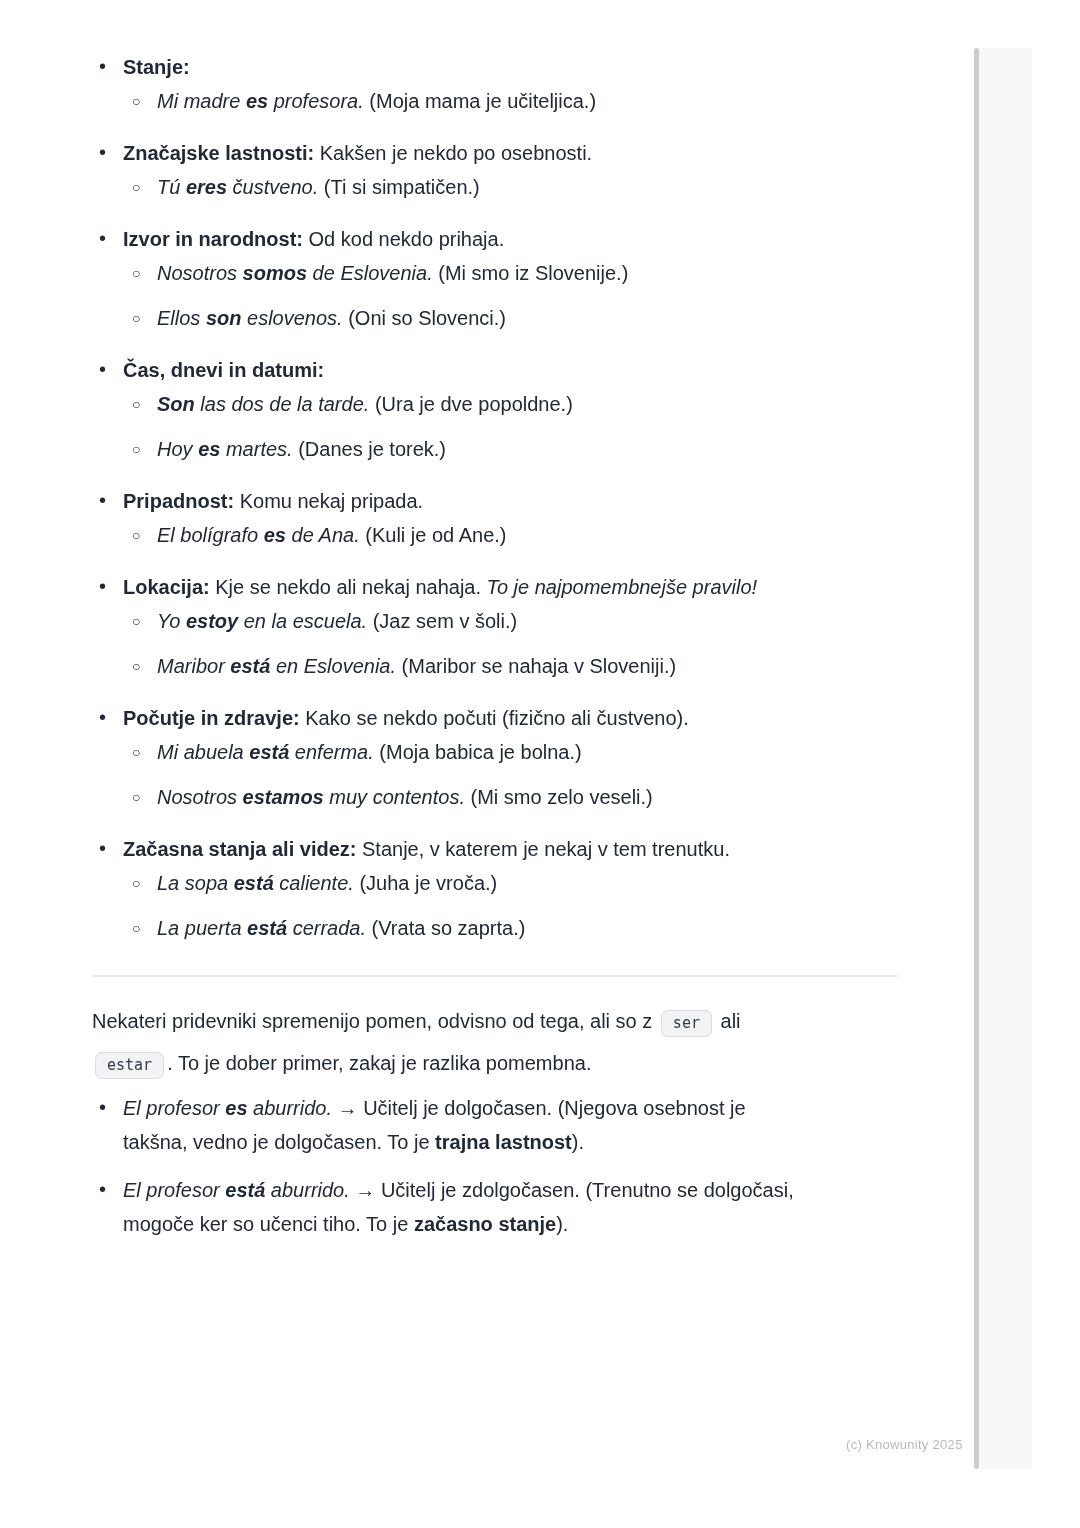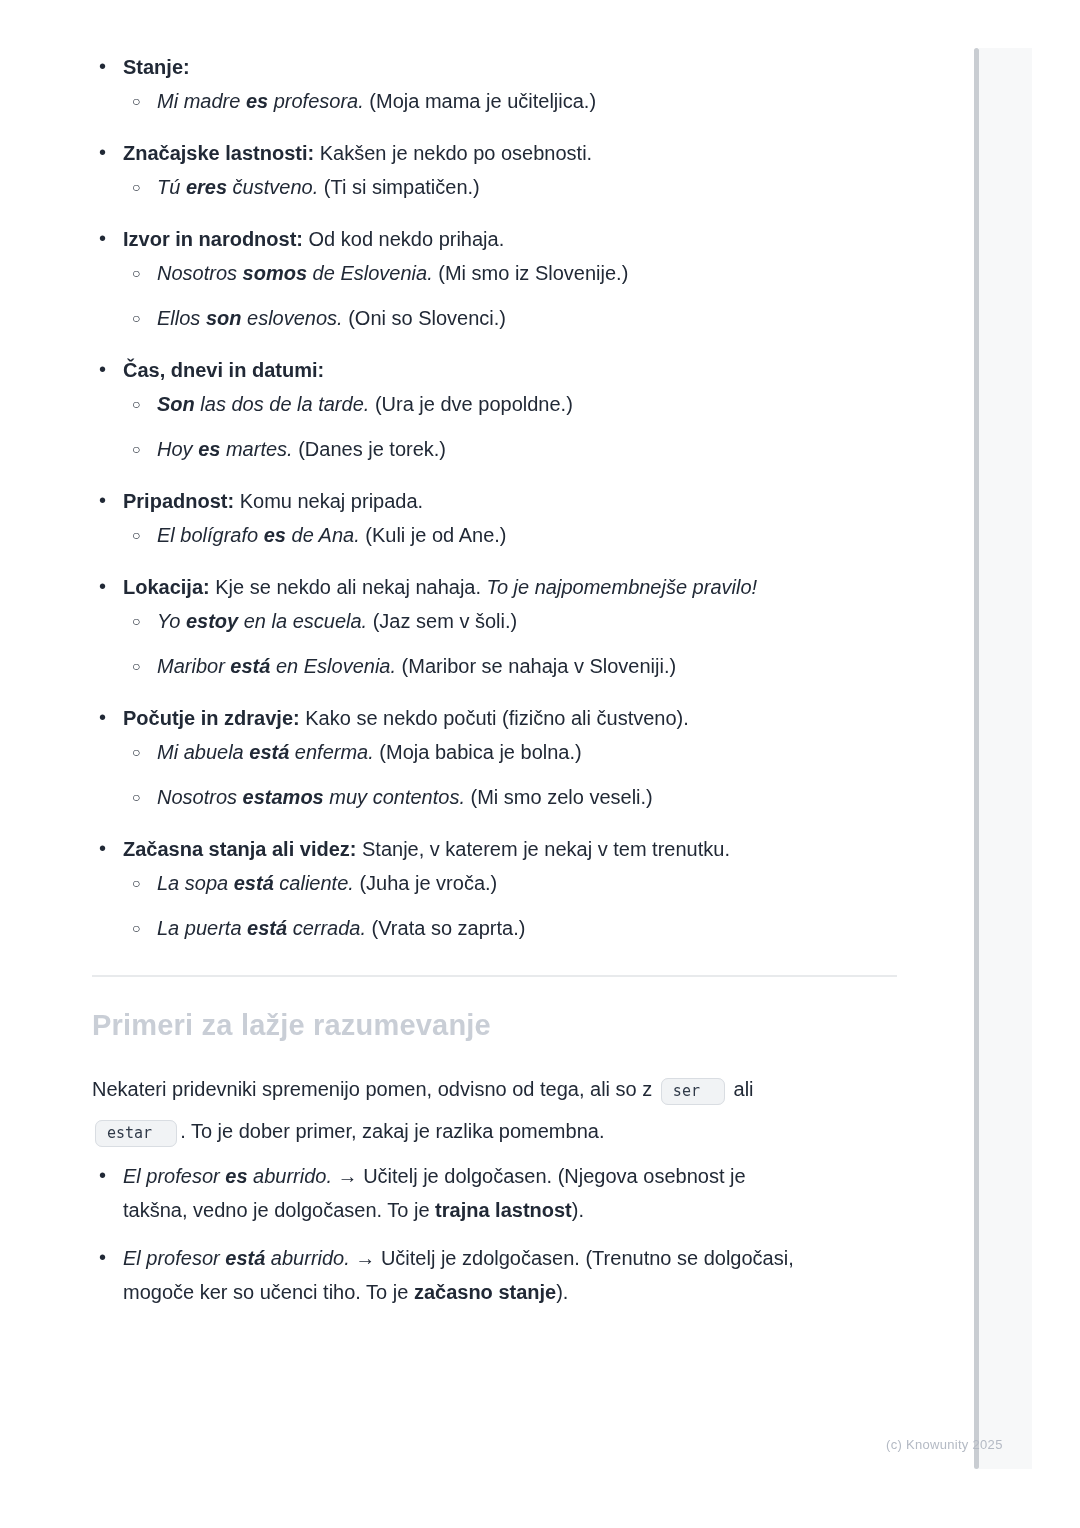--- a/index.html
+++ b/index.html
@@ -38,36 +38,36 @@
   
   .r-b { font-weight:bold; }
   .r-i { font-style:italic;text-align:right; }
   .r-bi { font-weight:bold; font-style:italic; }
   .code {
     font-family:"DejaVu Sans Mono", monospace;
     font-size:15px;
     background:#f1f3f5;
     border:1px solid #d9dde2;
     border-radius:7px;
-    padding:3px 24px 4px 11px;
+    padding:3px 11px 4px 11px;
     color:#303a49;
     white-space:nowrap;
     margin:0 3px;
     font-weight:normal;
     font-style:normal;
   }
   hr.divider { border:none; border-top:2px solid #e8eaec; margin:30px 0 0 0; }
   h2.graytitle {
     font-size:29px; font-weight:bold;
     color:#c9ced6;
     margin:28px 0 0 0; line-height:40px;
     letter-spacing:0.2px;
   }
   .watermark {
-    position:absolute; left:886px; top:1437px;
+    position:absolute; left:846px; top:1437px;
     font-size:13px; color:#b4bac4; letter-spacing:0.3px;
     white-space:nowrap;
   }
   .side-track {
     position:absolute; left:979px; top:48px;
     width:53px; height:1421px;
     background:#f7f8f9;
   }
   .scroll-thumb {
     position:absolute; left:974px; top:48px;
@@ -106,21 +106,20 @@
       <li><span class="mk1">•</span><span class="r-b">Počutje in zdravje:</span><span> Kako se nekdo počuti (fizično ali čustveno).</span><ul class="l2">
           <li><span class="mk2">○</span><span class="r-i">Mi abuela </span><span class="r-bi">está</span><span class="r-i"> enferma.</span><span> (Moja babica je bolna.)</span></li>
           <li><span class="mk2">○</span><span class="r-i">Nosotros </span><span class="r-bi">estamos</span><span class="r-i"> muy contentos.</span><span> (Mi smo zelo veseli.)</span></li>
         </ul></li>
       <li><span class="mk1">•</span><span class="r-b">Začasna stanja ali videz:</span><span> Stanje, v katerem je nekaj v tem trenutku.</span><ul class="l2">
           <li><span class="mk2">○</span><span class="r-i">La sopa </span><span class="r-bi">está</span><span class="r-i"> caliente.</span><span> (Juha je vroča.)</span></li>
           <li><span class="mk2">○</span><span class="r-i">La puerta </span><span class="r-bi">está</span><span class="r-i"> cerrada.</span><span> (Vrata so zaprta.)</span></li>
         </ul></li>
     </ul>
     <hr class="divider">
-    <h2 class="graytitle">Primeri za lažje razumevanje</h2>
     <div class="para p-justify"><span>Nekateri pridevniki spremenijo pomen, odvisno od tega, ali so z </span><span class="code">ser</span><span> ali</span><br><span class="code">estar</span><span>. To je dober primer, zakaj je razlika pomembna.</span></div>
     <ul class="l1 tight">
       <li><span class="mk1">•</span><span class="r-i">El profesor </span><span class="r-bi">es</span><span class="r-i"> aburrido.</span><span> → Učitelj je dolgočasen. (Njegova osebnost je</span><br><span>takšna, vedno je dolgočasen. To je </span><span class="r-b">trajna lastnost</span><span>).</span></li>
       <li><span class="mk1">•</span><span class="r-i">El profesor </span><span class="r-bi">está</span><span class="r-i"> aburrido.</span><span> → Učitelj je zdolgočasen. (Trenutno se dolgočasi,</span><br><span>mogoče ker so učenci tiho. To je </span><span class="r-b">začasno stanje</span><span>).</span></li>
     </ul>
   </div>
 
 <div class="side-track"></div>
 <div class="scroll-thumb"></div>
 

